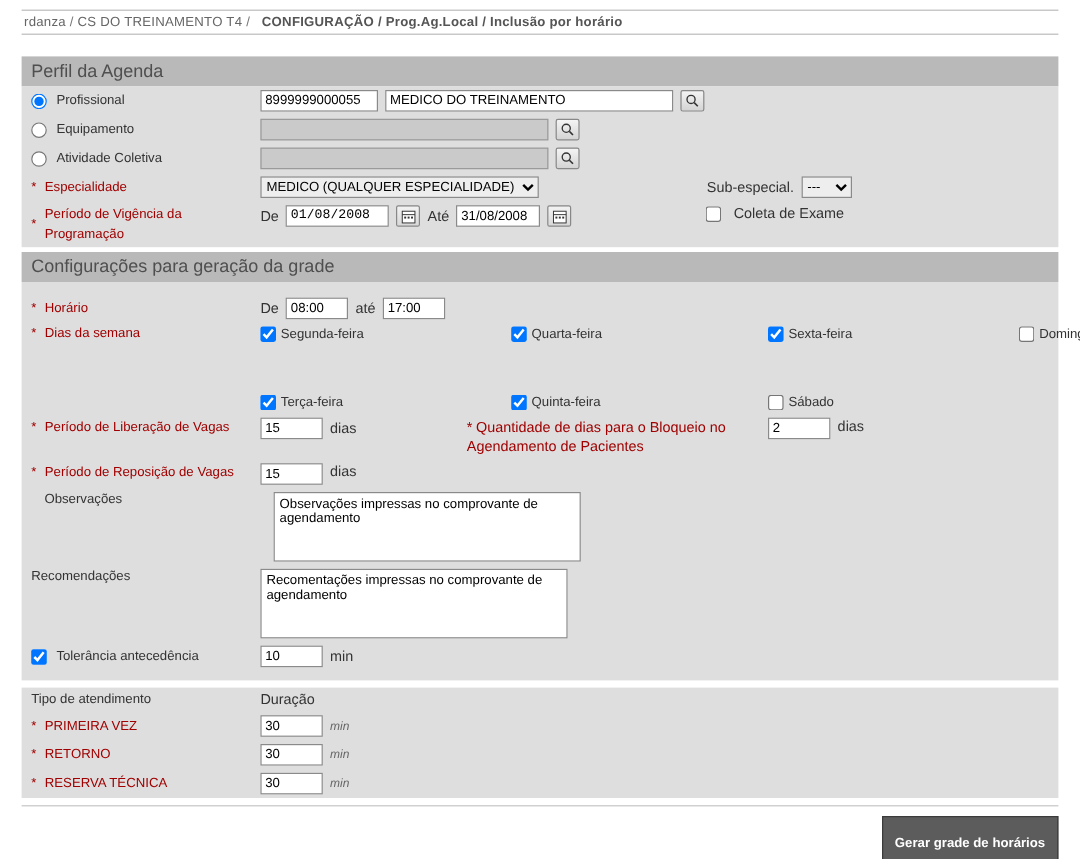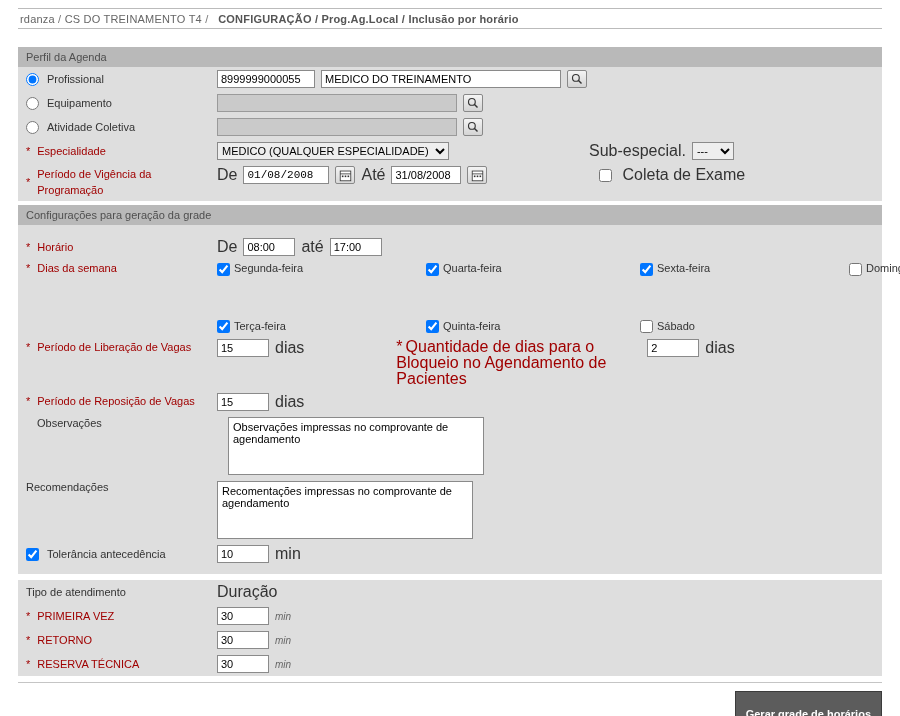--- a/index.html
+++ b/index.html
@@ -20,21 +20,21 @@
     padding: 2px 0 3px 2px;
     letter-spacing: 0.2px;
   }
   .breadcrumb .sep { color:#777; }
   .breadcrumb .bold { font-weight:bold; color:#555;}
   .hr-top { border:0; border-top:1px solid #bbb; margin:0 0 2px 0;}
   .hr-thin { border:0; border-top:1px solid #c5c5c5; margin:6px 0 8px 0;}
   .section-header {
     background: #b9b9b9;
     color: #4f4f4f;
-    font-size:11px;
+    font-size:15px;
     padding: 4px 8px;
     margin-top: 4px;
   }
   .form-area {
     background: #dedede;
     padding: 0;
   }
   .row {
     display:flex;
     align-items:center;
@@ -107,21 +107,21 @@
     margin:0 4px 0 0;
     vertical-align:middle;
   }
   .days-grid {
     display:grid;
     grid-template-columns: 165px 170px 165px 150px;
     row-gap:4px;
     margin-left:0;
     gap:44px;
   }
-  .inline-lbl { font-size:16px; color:#333; }
+  .inline-lbl { font-size:12px; color:#333; }
   .inline-lbl.req { color:#a00000; }
   .italic-lbl { font-style:italic; color:#666; font-size:10px;}
   .bottom-bar {
     position:relative;
     margin-top:6px;
     height:28px;
   }
   .gen-btn {
     position:absolute;
     right:0;

